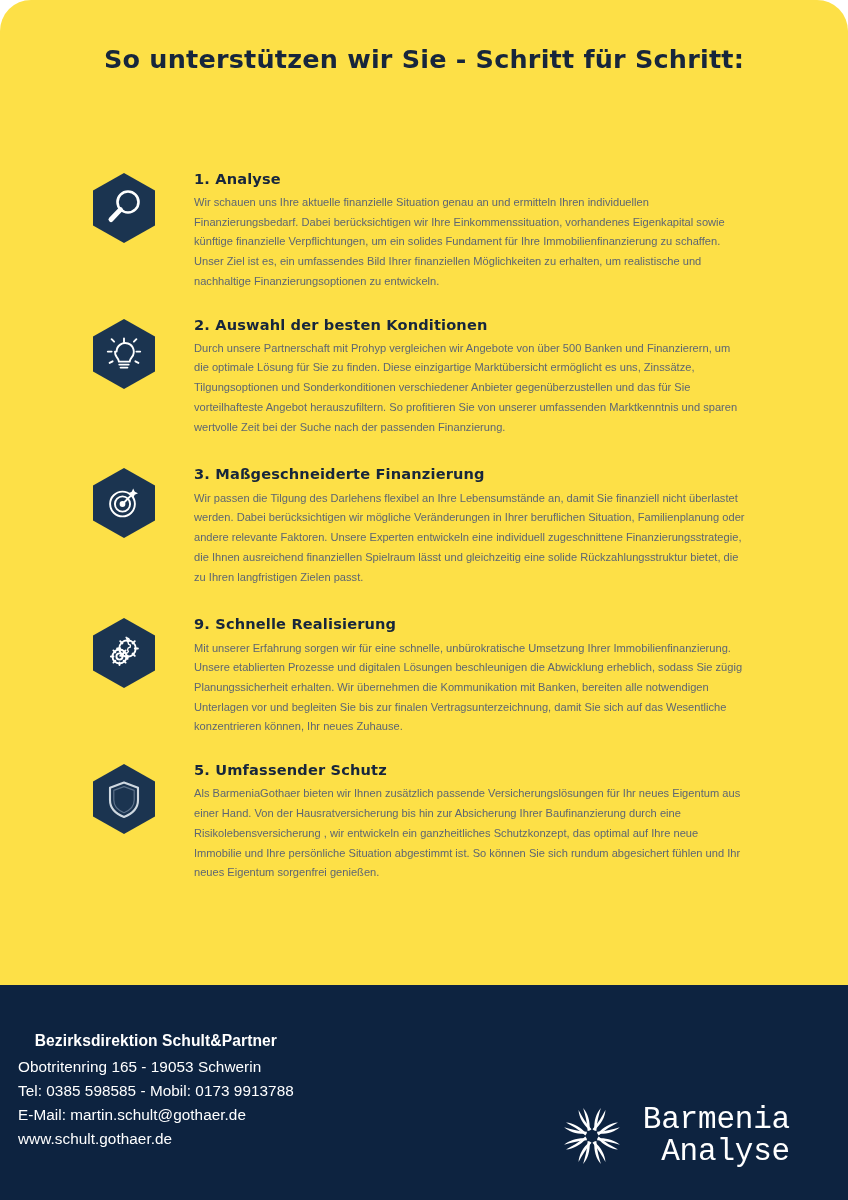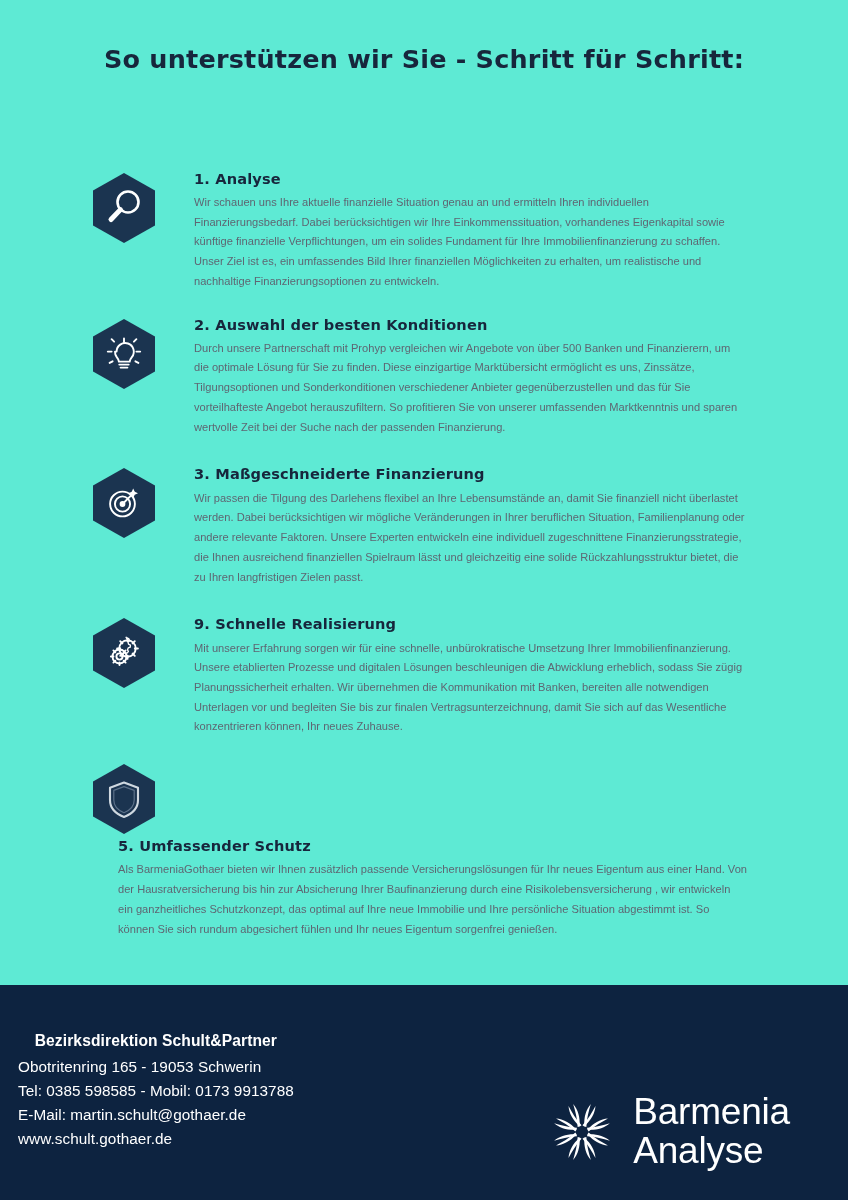--- a/index.html
+++ b/index.html
@@ -15,23 +15,24 @@
     background: #ffffff;
     color: #5a6270;
     -webkit-font-smoothing: antialiased;
     overflow: hidden;
   }
 
   .page {
     position: relative;
     width: 848px;
     height: 1200px;
-    background: #5eead4;
+    background: #fde047;
     display: flex;
     flex-direction: column;
+    border-radius: 31px;
   }
 
   
   .header {
     padding-top: 44px;
     padding-bottom: 0;
     text-align: center;
   }
 
   .page-title {
@@ -50,21 +51,21 @@
     padding-right: 100px;
     flex: 0 0 auto;
   }
 
   .step {
     display: flex;
     align-items: flex-start;
     margin-bottom: 22px;
   }
 
-  .step:last-child { margin-bottom: 0; flex-direction: column; }
+  .step:last-child { margin-bottom: 0; }
 
   .step-icon-wrap {
     flex: 0 0 76px;
     width: 76px;
     height: 78px;
     position: relative;
     display: flex;
     align-items: flex-start;
     justify-content: center;
     padding-top: 2px;
@@ -150,26 +151,27 @@
     gap: 17px;
   }
 
   .logo-mark {
     width: 68px;
     height: 68px;
     flex: 0 0 68px;
   }
 
   .logo-wordmark {
-    font-family: Liberation Sans, sans-serif;
+    font-family: Liberation Mono, monospace;
     color: #ffffff;
-    font-size: 37px;
+    font-size: 31px;
     font-weight: 400;
     line-height: 1.04;
     letter-spacing: -0.2px;
+    text-align: right;
   }
 
   .logo-wordmark .l1,
   .logo-wordmark .l2 { display: block; }
 </style>
 </head>
 <body>
 
 <div class="page">
 

